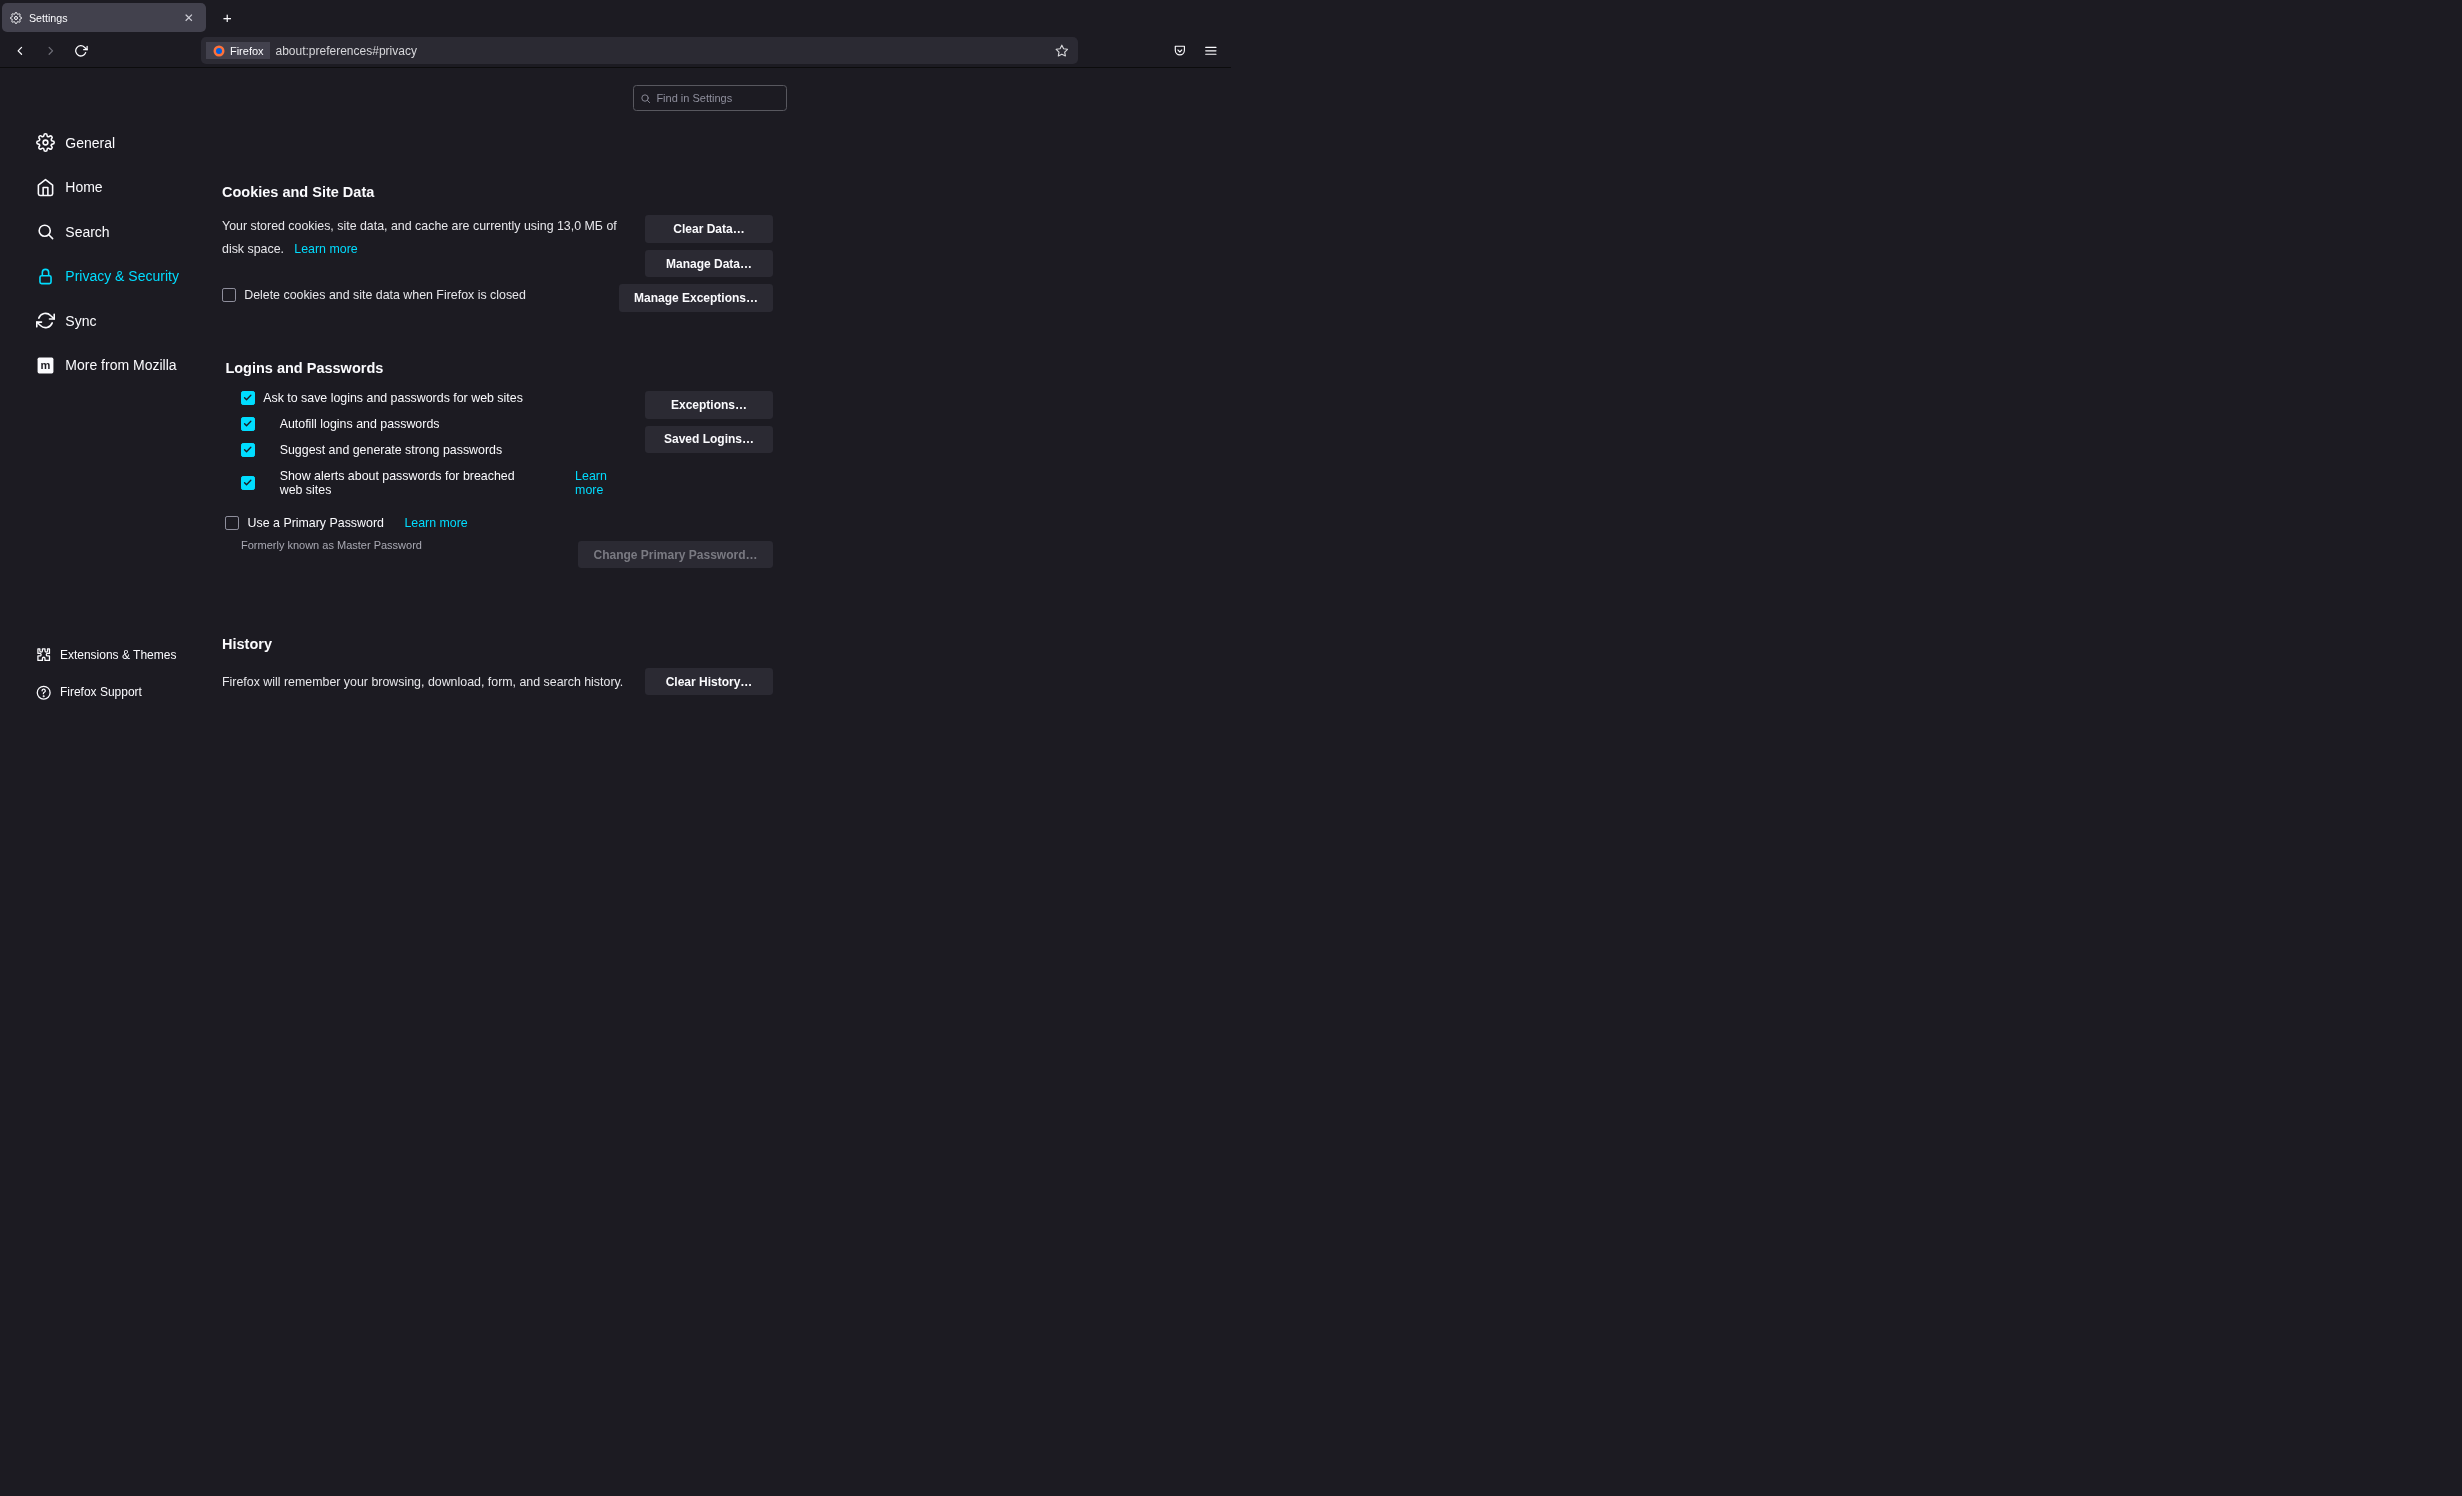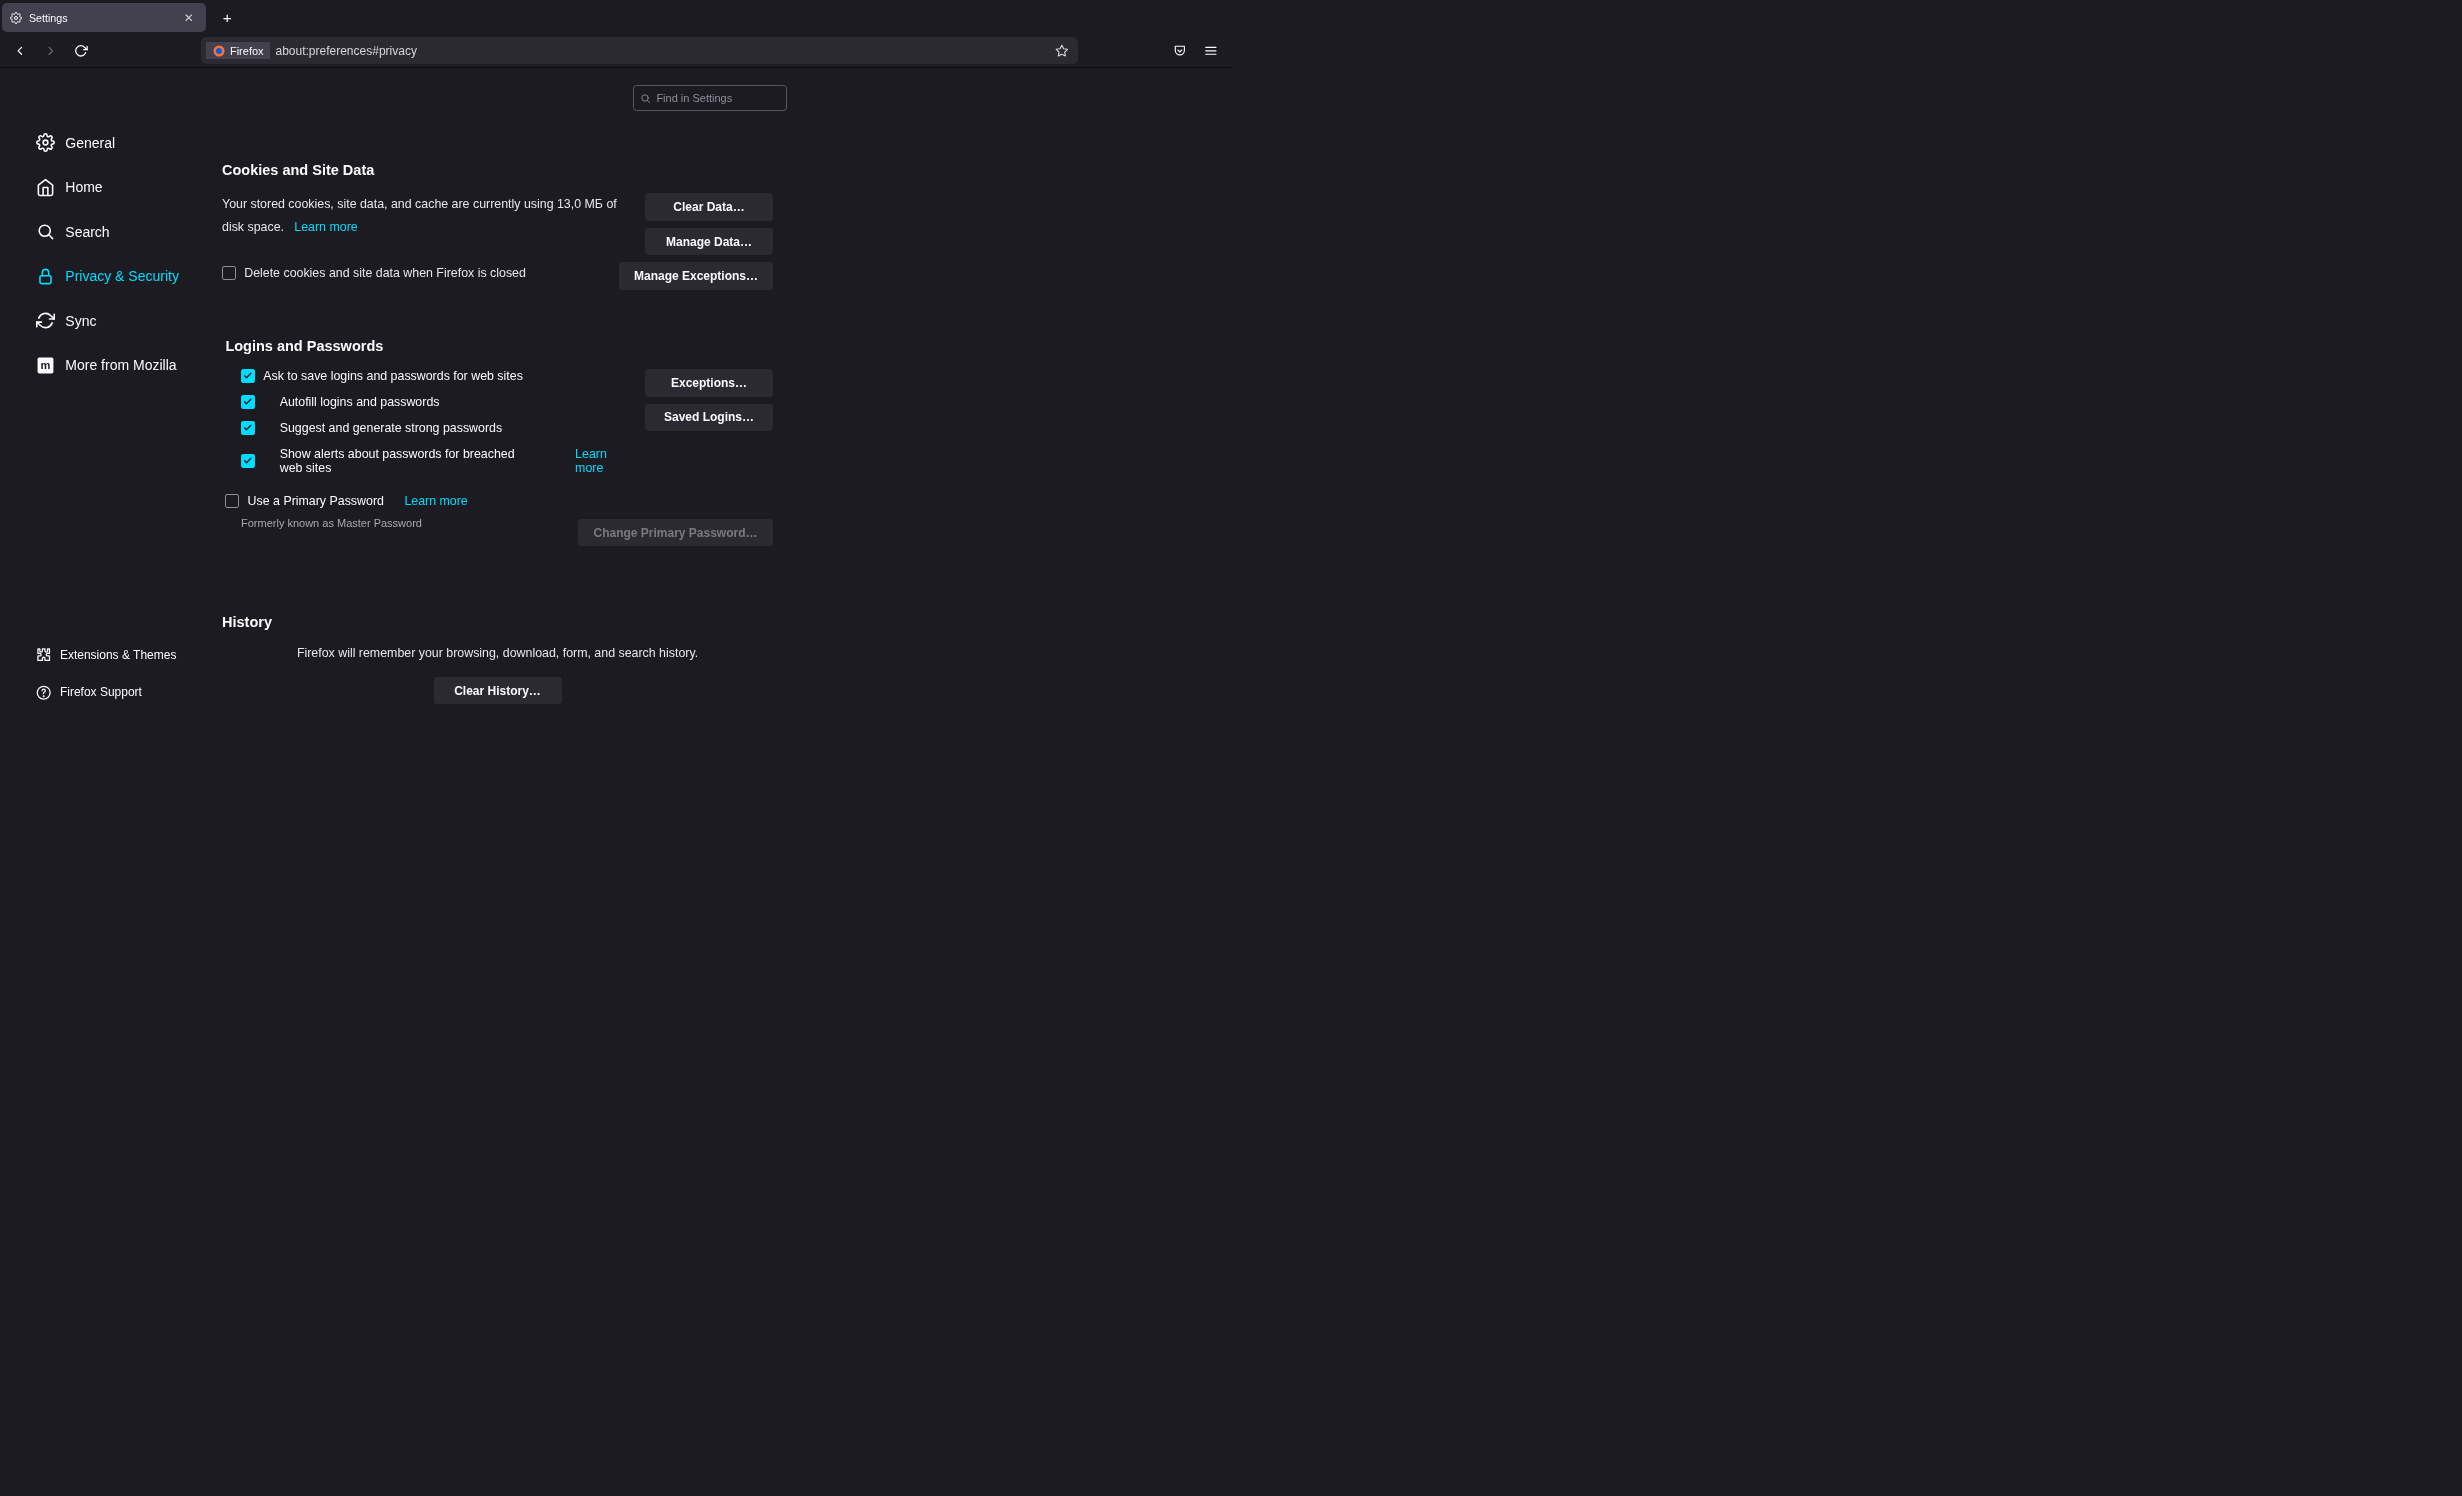--- a/index.html
+++ b/index.html
@@ -103,21 +103,21 @@
   .side-footer .side-item { font-size: 12px; gap: 8.5px; }
   .side-footer .side-icon { width: 15.4px; height: 15.4px; }
 
   .main {
     flex: 1;
     padding: 17px 34px 17px 0;
     overflow-y: auto;
   }
   .search-wrap {
     display: flex; justify-content: center;
-    margin-bottom: 51px;
+    margin-bottom: 73px;
   }
   .search-box {
     width: 154px;
     height: 26px;
     border: 0.9px solid #58585f;
     border-radius: 3.4px;
     background: transparent;
     display: flex; align-items: center; gap: 5.1px;
     padding: 0 6.8px;
     color: #8f8f9d;
@@ -169,21 +169,21 @@
     background: #2b2a33;
     border-radius: 3.4px;
     padding: 6.8px 31px 6.8px 12px;
     font-size: 12.4px;
     font-weight: 600;
     position: relative;
     cursor: pointer;
     min-width: 222px;
   }
   .select .chev { position: absolute; right: 10.3px; top: 50%; transform: translateY(-50%); }
-  .history-row { display: flex; align-items: center; gap: 17px; flex-direction: column; }
+  .history-row { display: flex; align-items: center; gap: 17px; }
   .history-desc { flex: 1; font-size: 12.4px; color: #e7e7eb; }
 
   svg { display: block; }
 </style>
 </head>
 <body>
 
 <div class="tabbar">
   <div class="tab">
     <span>

